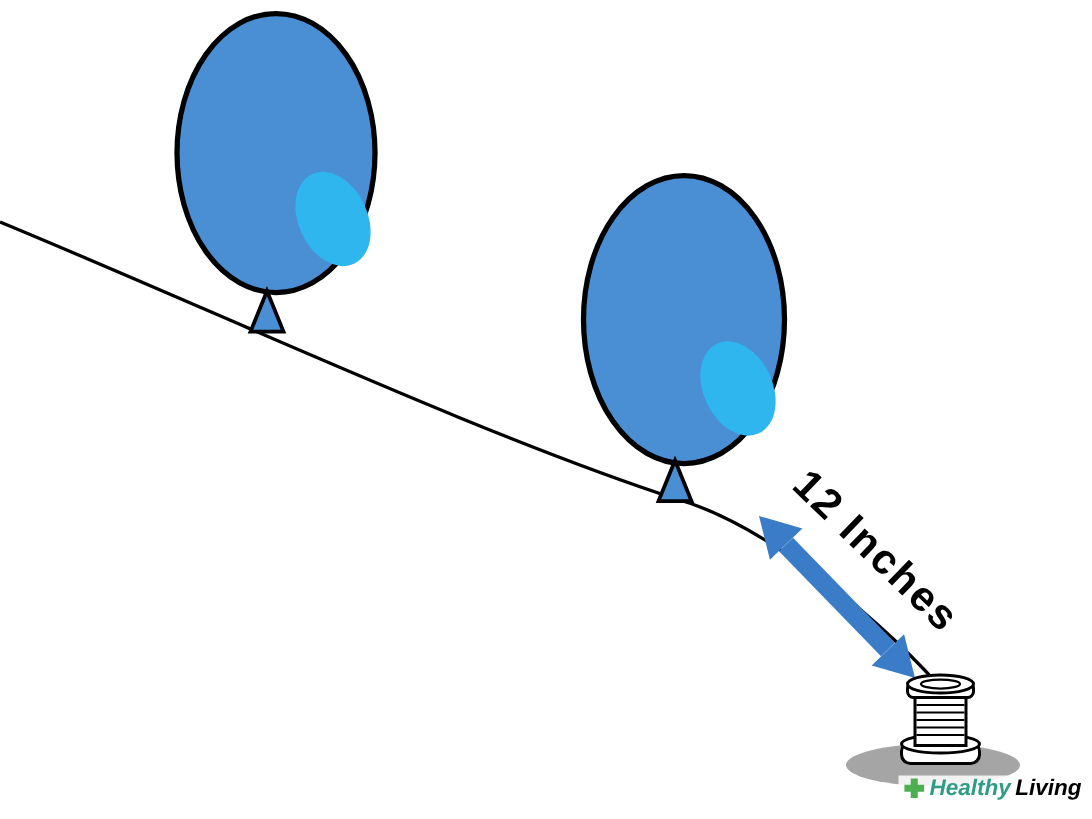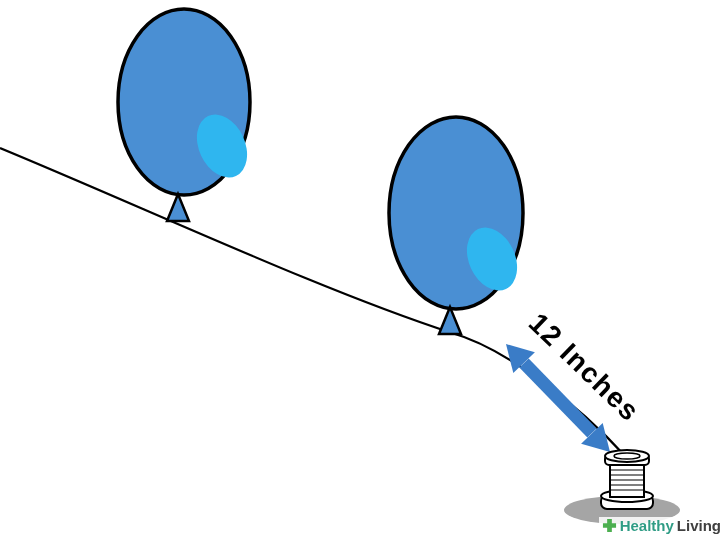--- a/index.html
+++ b/index.html
@@ -14,21 +14,21 @@
     font-family: "Liberation Sans", sans-serif;
     font-size: 28px; font-weight: bold;
     fill: #000; letter-spacing: 1.5px;
   }
   .spool-group { stroke: #000; stroke-width: 2; }
   .watermark {
     position: absolute; right: 4px; bottom: 12px;
     display: flex; align-items: center; gap: 3px;
     background: rgba(255,255,255,0.85);
     padding: 1px 3px;
-    font-size: 15px; font-weight: bold; line-height: 1;
+    font-size: 15px; font-weight: bold; line-height: 1; font-style: italic;
   }
   .watermark svg { display: block; }
   .brand-secondary { font-weight: 600; }
 </style>
 </head>
 <body>
 
 <div class="stage" style="background-color: rgb(255, 255, 255);">
 
   <svg width="728" height="546" viewBox="0 0 728 546">
@@ -68,16 +68,16 @@
     </g>
   </svg>
 
   <div class="watermark">
     <span>
       <svg width="15" height="15" viewBox="0 0 16 16">
         <path d="M5.5 1 h5 v4.5 h4.5 v5 h-4.5 v4.5 h-5 v-4.5 H1 v-5 h4.5 Z" fill="#4caf50"></path>
       </svg>
     </span>
     <span class="brand-primary" style="color: rgb(47, 156, 133);">Healthy</span>
-    <span class="brand-secondary" style="color: #404040;">Living</span>
+    <span class="brand-secondary" style="color: #000000;">Living</span>
   </div>
 
 </div>
 
 </body></html>

